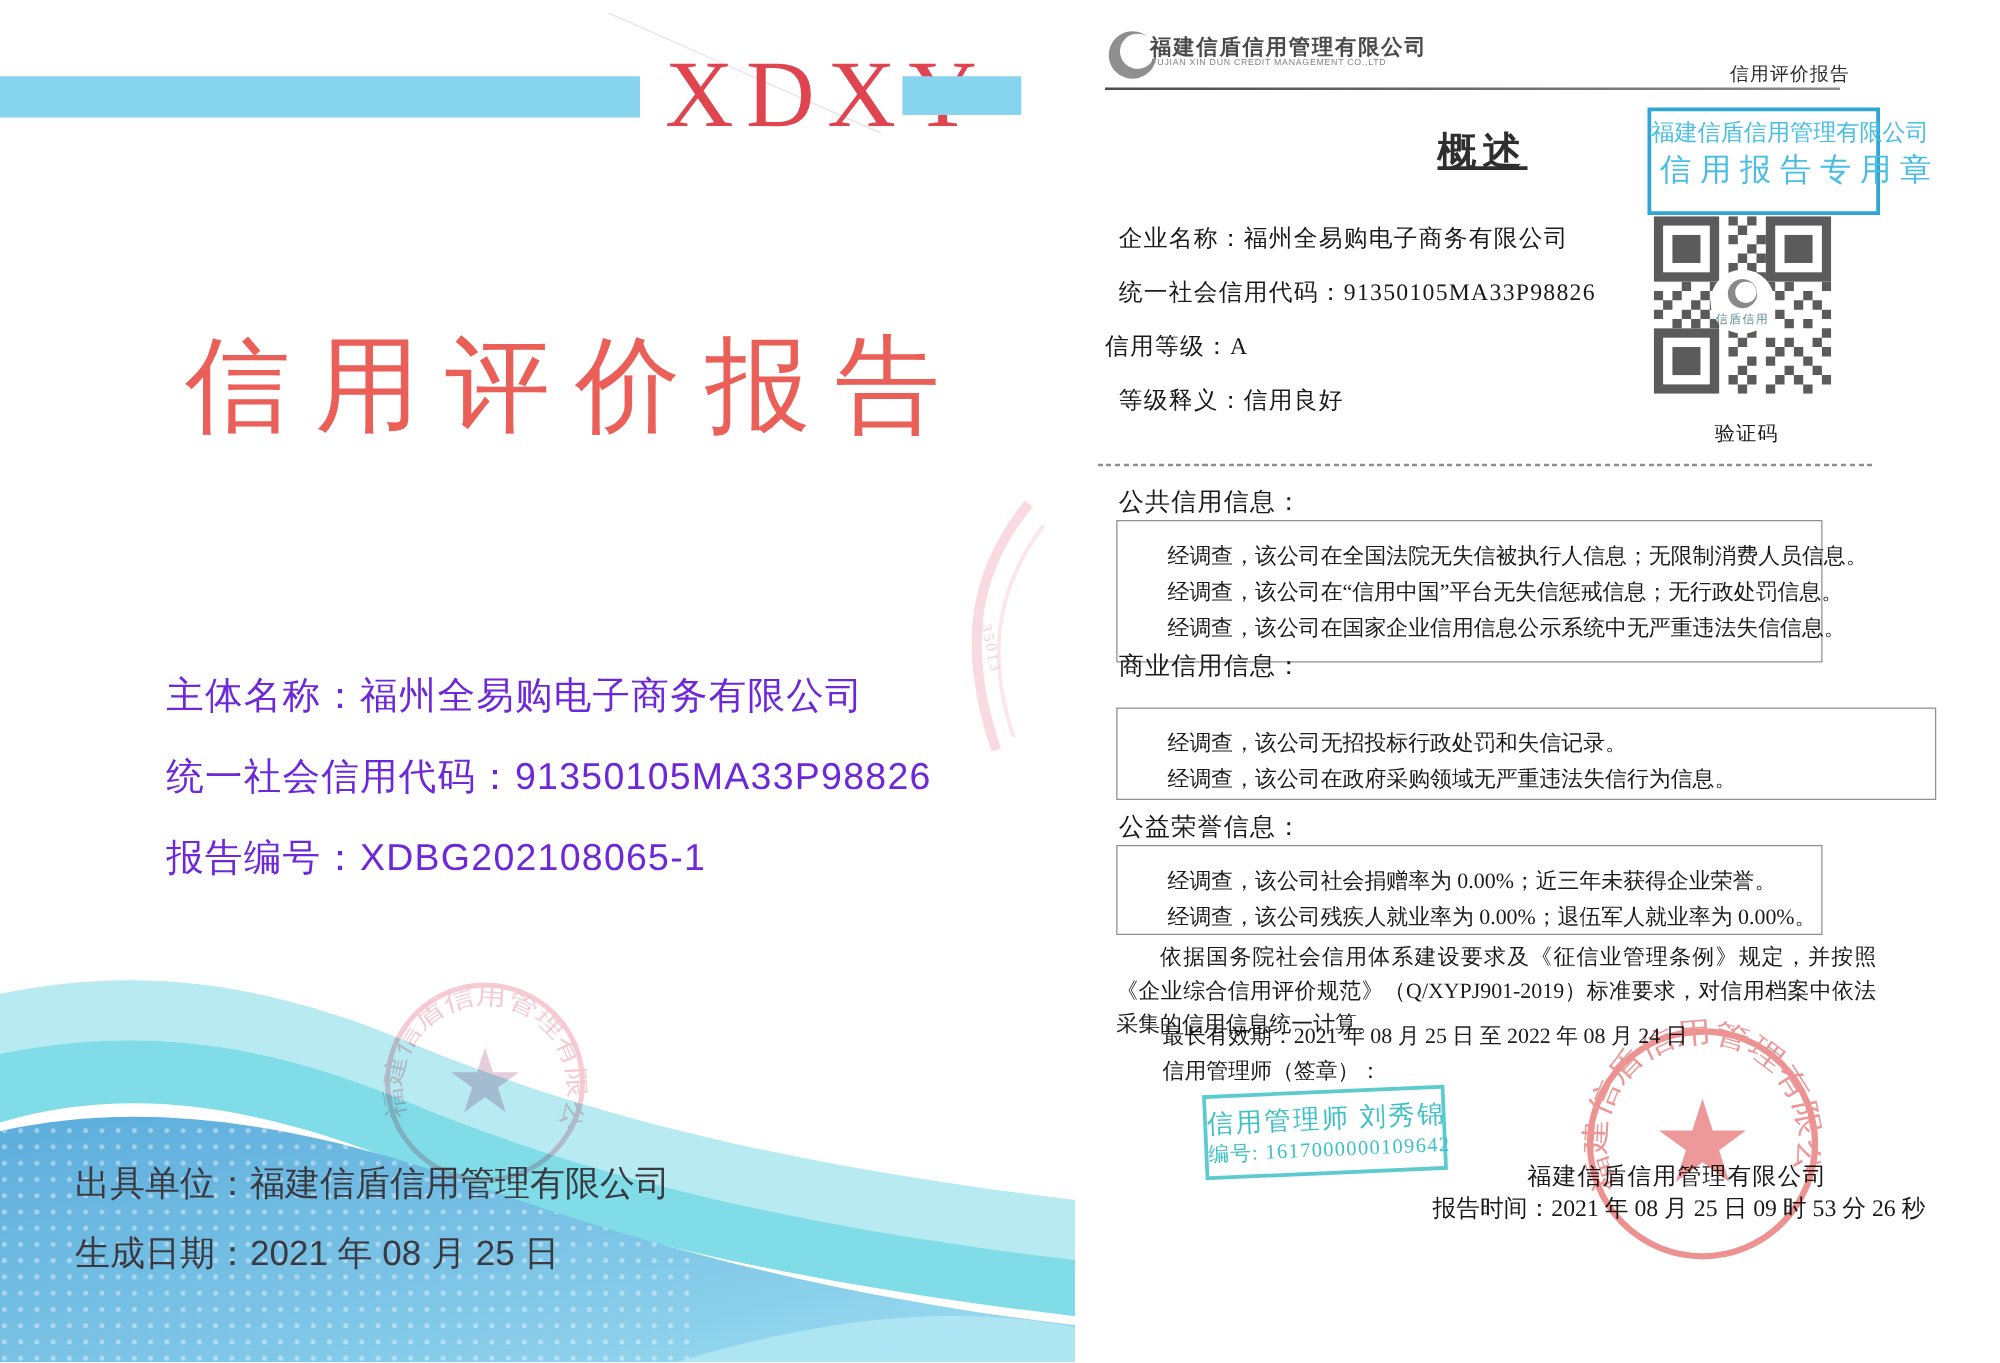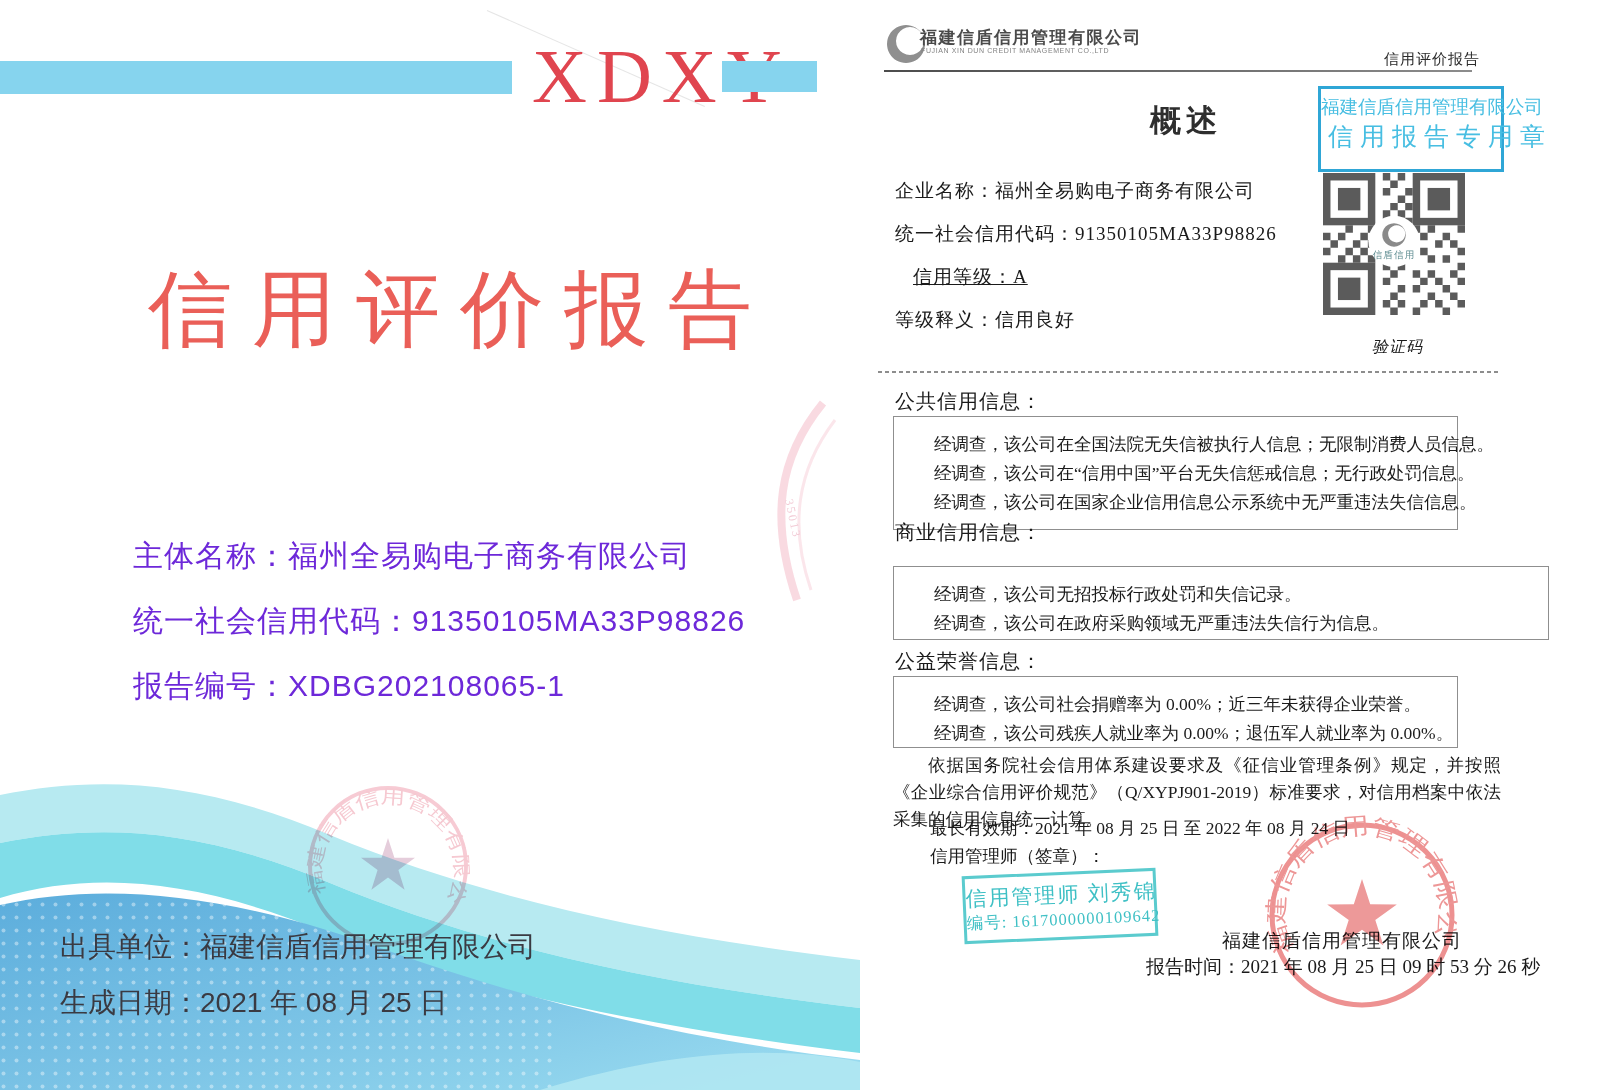--- a/index.html
+++ b/index.html
@@ -19,21 +19,21 @@
   .l-bottom{font-family:"Liberation Sans","DejaVu Sans",sans-serif;font-size:28px;color:#3a3a42;
             width:680px;text-align:left;white-space:nowrap;}
 
   
   .hdr-cn{font-family:"Liberation Sans","DejaVu Sans",sans-serif;font-size:17px;font-weight:700;
           color:#4a4a4a;letter-spacing:1.5px;white-space:nowrap;}
   .hdr-en{font-family:"Liberation Sans","DejaVu Sans",sans-serif;font-size:7px;color:#828282;
           letter-spacing:.6px;white-space:nowrap;}
   .hdr-doc{font-size:15px;color:#2c2c2c;letter-spacing:1px;}
   .hdr-rule{height:2px;background:linear-gradient(to right,#4c4c4c,#8c8c8c);}
-  .overview{font-size:31px;font-weight:600;color:#2e2e2e;letter-spacing:5px;}
+  .overview{font-size:31px;font-weight:600;color:#2e2e2e;letter-spacing:5px;text-decoration:underline;}
   .seal-box{border:3px solid #2fa6d6;color:#47bee2;text-align:center;mix-blend-mode:multiply;}
   .seal-box .s1{font-size:18.5px;line-height:1.45;letter-spacing:0;margin-top:5px;white-space:nowrap;}
   .seal-box .s2{font-size:25px;letter-spacing:7px;line-height:1.3;white-space:nowrap;margin-left:7px;}
   .r-field{font-size:19px;color:#1a1a1a;letter-spacing:1px;white-space:nowrap;}
   .dash-rule{height:2px;background:repeating-linear-gradient(to right,#8d8d8d 0 4px,transparent 4px 7px);}
   .sec-head{font-size:20px;color:#1a1a1a;letter-spacing:1px;}
   .info-box{border:1px solid #8f8f8f;background:#fff;box-sizing:border-box;
             padding:13px 8px 8px 40px;}
   .info-box .bl{font-size:17.5px;line-height:29px;color:#1b1b1b;white-space:nowrap;}
   .para{font-size:17.5px;line-height:27px;color:#1b1b1b;text-indent:35px;text-align:justify;}
@@ -140,25 +140,25 @@
         <path d="M56 0h7v7h-7z M70 0h7v7h-7z M63 7h7v7h-7z M56 14h7v7h-7z M77 14h7v7h-7z M70 21h7v7h-7z M63 28h7v7h-7z M77 28h7v7h-7z M56 35h7v7h-7z M70 35h7v7h-7z M56 42h7v7h-7z M77 42h7v7h-7z
            M0 56h7v7h-7z M14 56h7v7h-7z M21 49h7v7h-7z M35 56h7v7h-7z M42 49h7v7h-7z M7 63h7v7h-7z M28 63h7v7h-7z M42 63h7v7h-7z M0 70h7v7h-7z M21 70h7v7h-7z M35 70h7v7h-7z M14 77h7v7h-7z M28 77h7v7h-7z M42 77h7v7h-7z
            M84 49h7v7h-7z M98 49h7v7h-7z M126 49h7v7h-7z M91 56h7v7h-7z M112 56h7v7h-7z M105 63h7v7h-7z M119 63h7v7h-7z M91 70h7v7h-7z M126 70h7v7h-7z M98 77h7v7h-7z M112 77h7v7h-7z M126 84h7v7h-7z
            M56 84h7v7h-7z M70 84h7v7h-7z M63 91h7v7h-7z M56 98h7v7h-7z M70 105h7v7h-7z M63 112h7v7h-7z M56 119h7v7h-7z M70 119h7v7h-7z M63 126h7v7h-7z
            M84 91h7v7h-7z M98 91h7v7h-7z M119 91h7v7h-7z M91 98h7v7h-7z M105 98h7v7h-7z M126 98h7v7h-7z M84 105h7v7h-7z M112 105h7v7h-7z M98 112h7v7h-7z M119 112h7v7h-7z M91 119h7v7h-7z M105 119h7v7h-7z M126 119h7v7h-7z M84 126h7v7h-7z M112 126h7v7h-7z"></path>
       </g>
       <circle cx="66.5" cy="64" r="24" fill="#ffffff"></circle>
       <path fill-rule="evenodd" fill="#8a8a8a" d="M66.5,47 A11,11 0 1 0 66.51,47 Z M69,49 A8,8 0 1 0 69.01,49 Z"></path>
       <text x="66.5" y="80" font-size="9" text-anchor="middle" fill="#5f8d92" letter-spacing="1">信盾信用</text>
     </svg>
-    <div class="abs qr-caption" style="left:512px;top:337px;font-style:italic;">验证码</div>
+    <div class="abs qr-caption" style="left:512px;top:337px;">验证码</div>
 
     <div class="abs r-field" style="left:35px;top:178px;">企业名称：福州全易购电子商务有限公司</div>
     <div class="abs r-field" style="left:35px;top:221px;">统一社会信用代码：91350105MA33P98826</div>
-    <div class="abs r-field" style="left:53px;top:264px;text-decoration:underline;">信用等级：A</div>
+    <div class="abs r-field" style="left:24px;top:264px;">信用等级：A</div>
     <div class="abs r-field" style="left:35px;top:307px;">等级释义：信用良好</div>
 
     <div class="abs dash-rule" style="left:18px;top:371px;width:622px;"></div>
 
     <div class="abs sec-head" style="left:35px;top:388px;">公共信用信息：</div>
     <div class="abs info-box" style="left:33px;top:416px;width:565px;height:114px;">
       <div class="bl">经调查，该公司在全国法院无失信被执行人信息；无限制消费人员信息。</div>
       <div class="bl">经调查，该公司在“信用中国”平台无失信惩戒信息；无行政处罚信息。</div>
       <div class="bl">经调查，该公司在国家企业信用信息公示系统中无严重违法失信信息。</div>
     </div>

